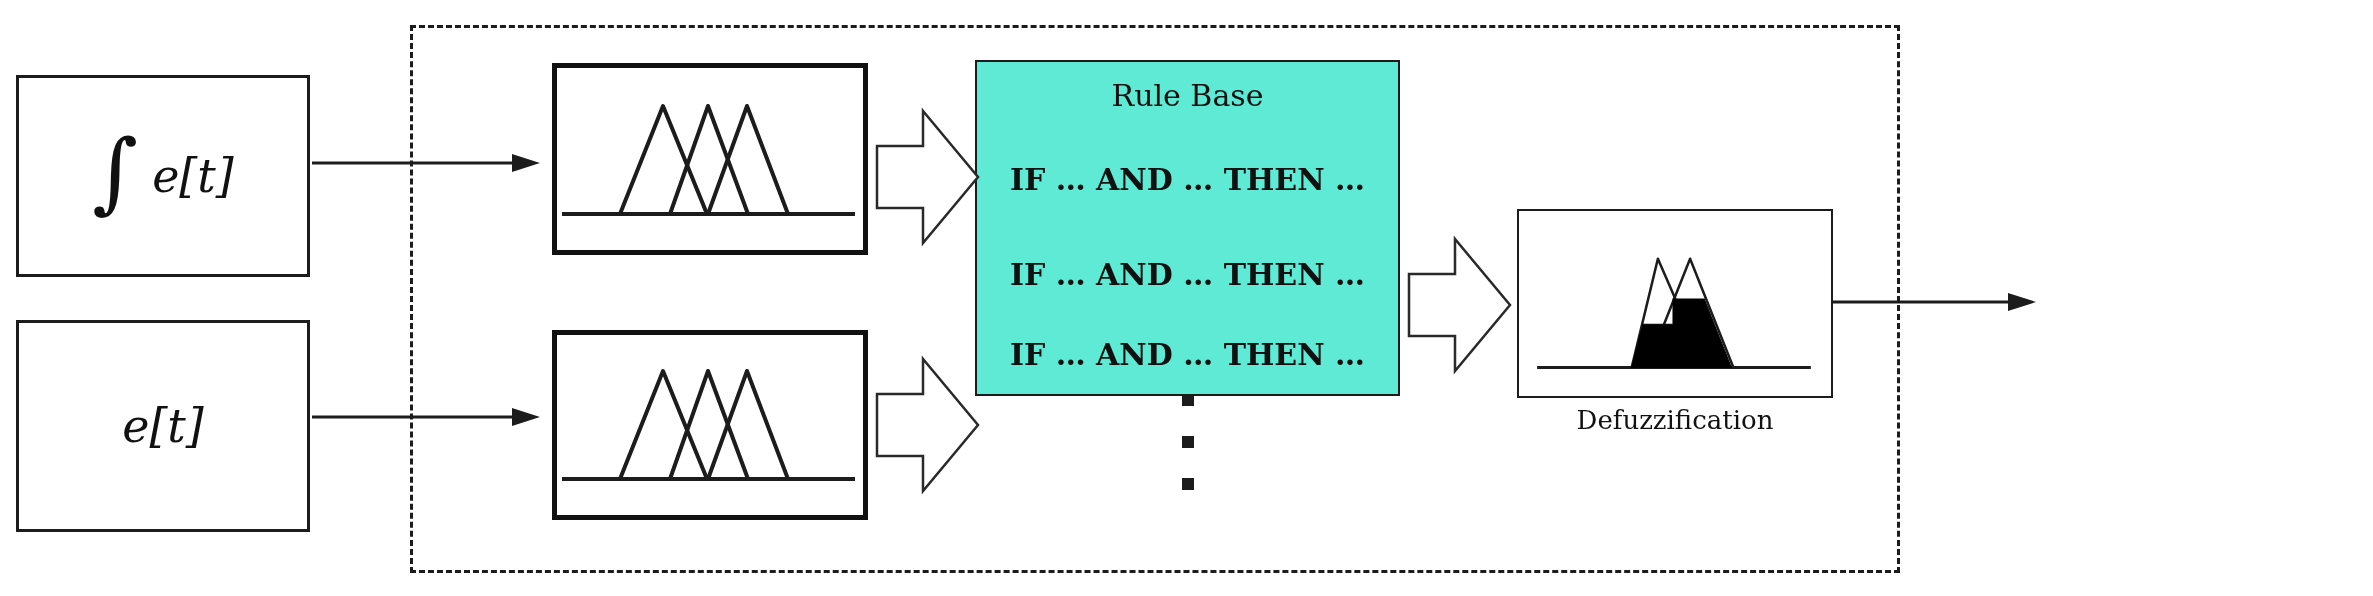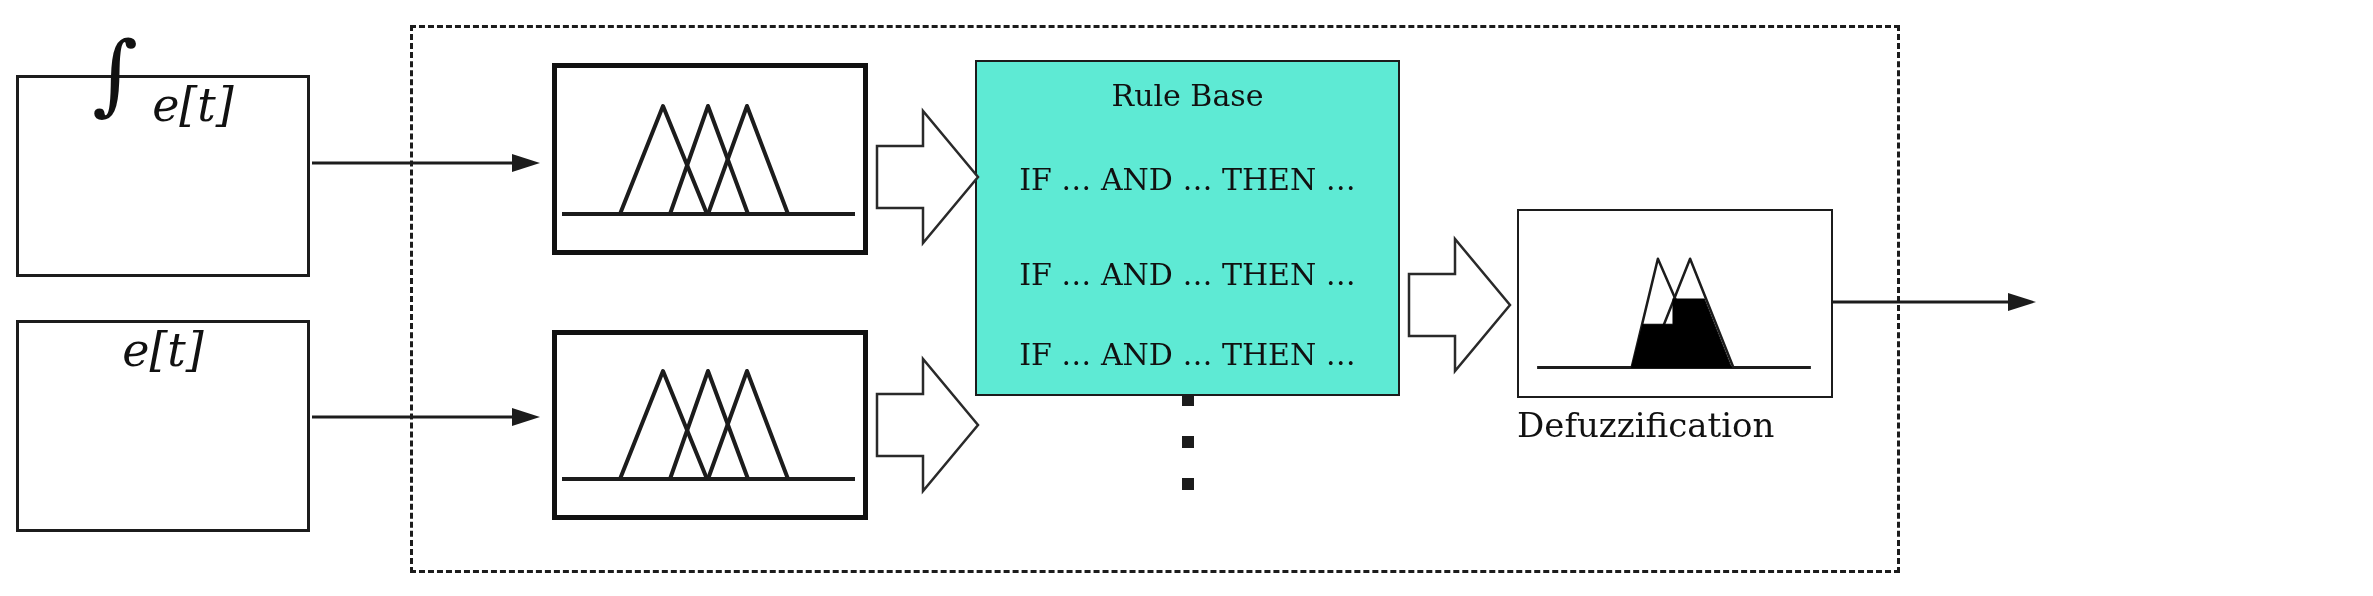--- a/index.html
+++ b/index.html
@@ -1,39 +1,39 @@
 <!DOCTYPE html>
 <html><head>
 <meta charset="utf-8">
 <style>
   * { margin:0; padding:0; box-sizing:border-box; }
   body { background:#ffffff; font-family:"DejaVu Serif", serif; }
   .canvas { position:relative; width:2373px; height:596px; background:#ffffff; overflow:hidden; }
 
   .box { position:absolute; border:3px solid #1c1c1c; background:#ffffff;
-         display:flex; align-items:flex-start; justify-content:center; }
+         display:flex; align-items:center; justify-content:center; }
   .math { font-style:italic; font-size:46px; color:#111; }
   .integral-glyph { font-style:normal; font-size:88px; line-height:0; color:#111;
                     margin-right:14px; position:relative; top:-4px; }
   .sub { font-size:28px; font-style:italic; position:relative; top:14px; }
 
   .dashed-boundary { position:absolute; left:410px; top:25px; width:1490px; height:548px;
                      border:3px dashed #1c1c1c; background:transparent; }
 
   .fuzz-box { position:absolute; border:5px solid #111; background:#ffffff; }
   .plot-svg { position:absolute; inset:0; width:100%; height:100%; }
 
-  .stage-label { position:absolute; font-size:34px; color:#111; }
+  .stage-label { position:absolute; text-align:center; font-size:26px; color:#111; }
 
   .rulebase { position:absolute; left:975px; top:60px; width:425px; height:336px;
               border:2.5px solid #1c1c1c; background:#5eead4; }
   .rb-title { position:absolute; top:16px; left:0; width:100%; text-align:center;
               font-size:30px; color:#111; }
   .rb-rule { position:absolute; left:0; width:100%; text-align:center;
-             font-size:30px; color:#111; white-space:nowrap; }
+             font-size:30px; color:#111; white-space:nowrap;font-weight:bold; }
   .rb-rule.r1 { top:100px; } .rb-rule.r2 { top:195px; } .rb-rule.r3 { top:275px; }
   .sq-dot { position:absolute; left:50%; margin-left:-6px; width:12px; height:12px;
             background:#1c1c1c; }
   .d1 { top:332px; } .d2 { top:374px; } .d3 { top:416px; }
 
   .overlay-svg { position:absolute; left:0; top:0; width:2373px; height:596px;
                  pointer-events:none; }
 </style>
 </head>
 <body>

